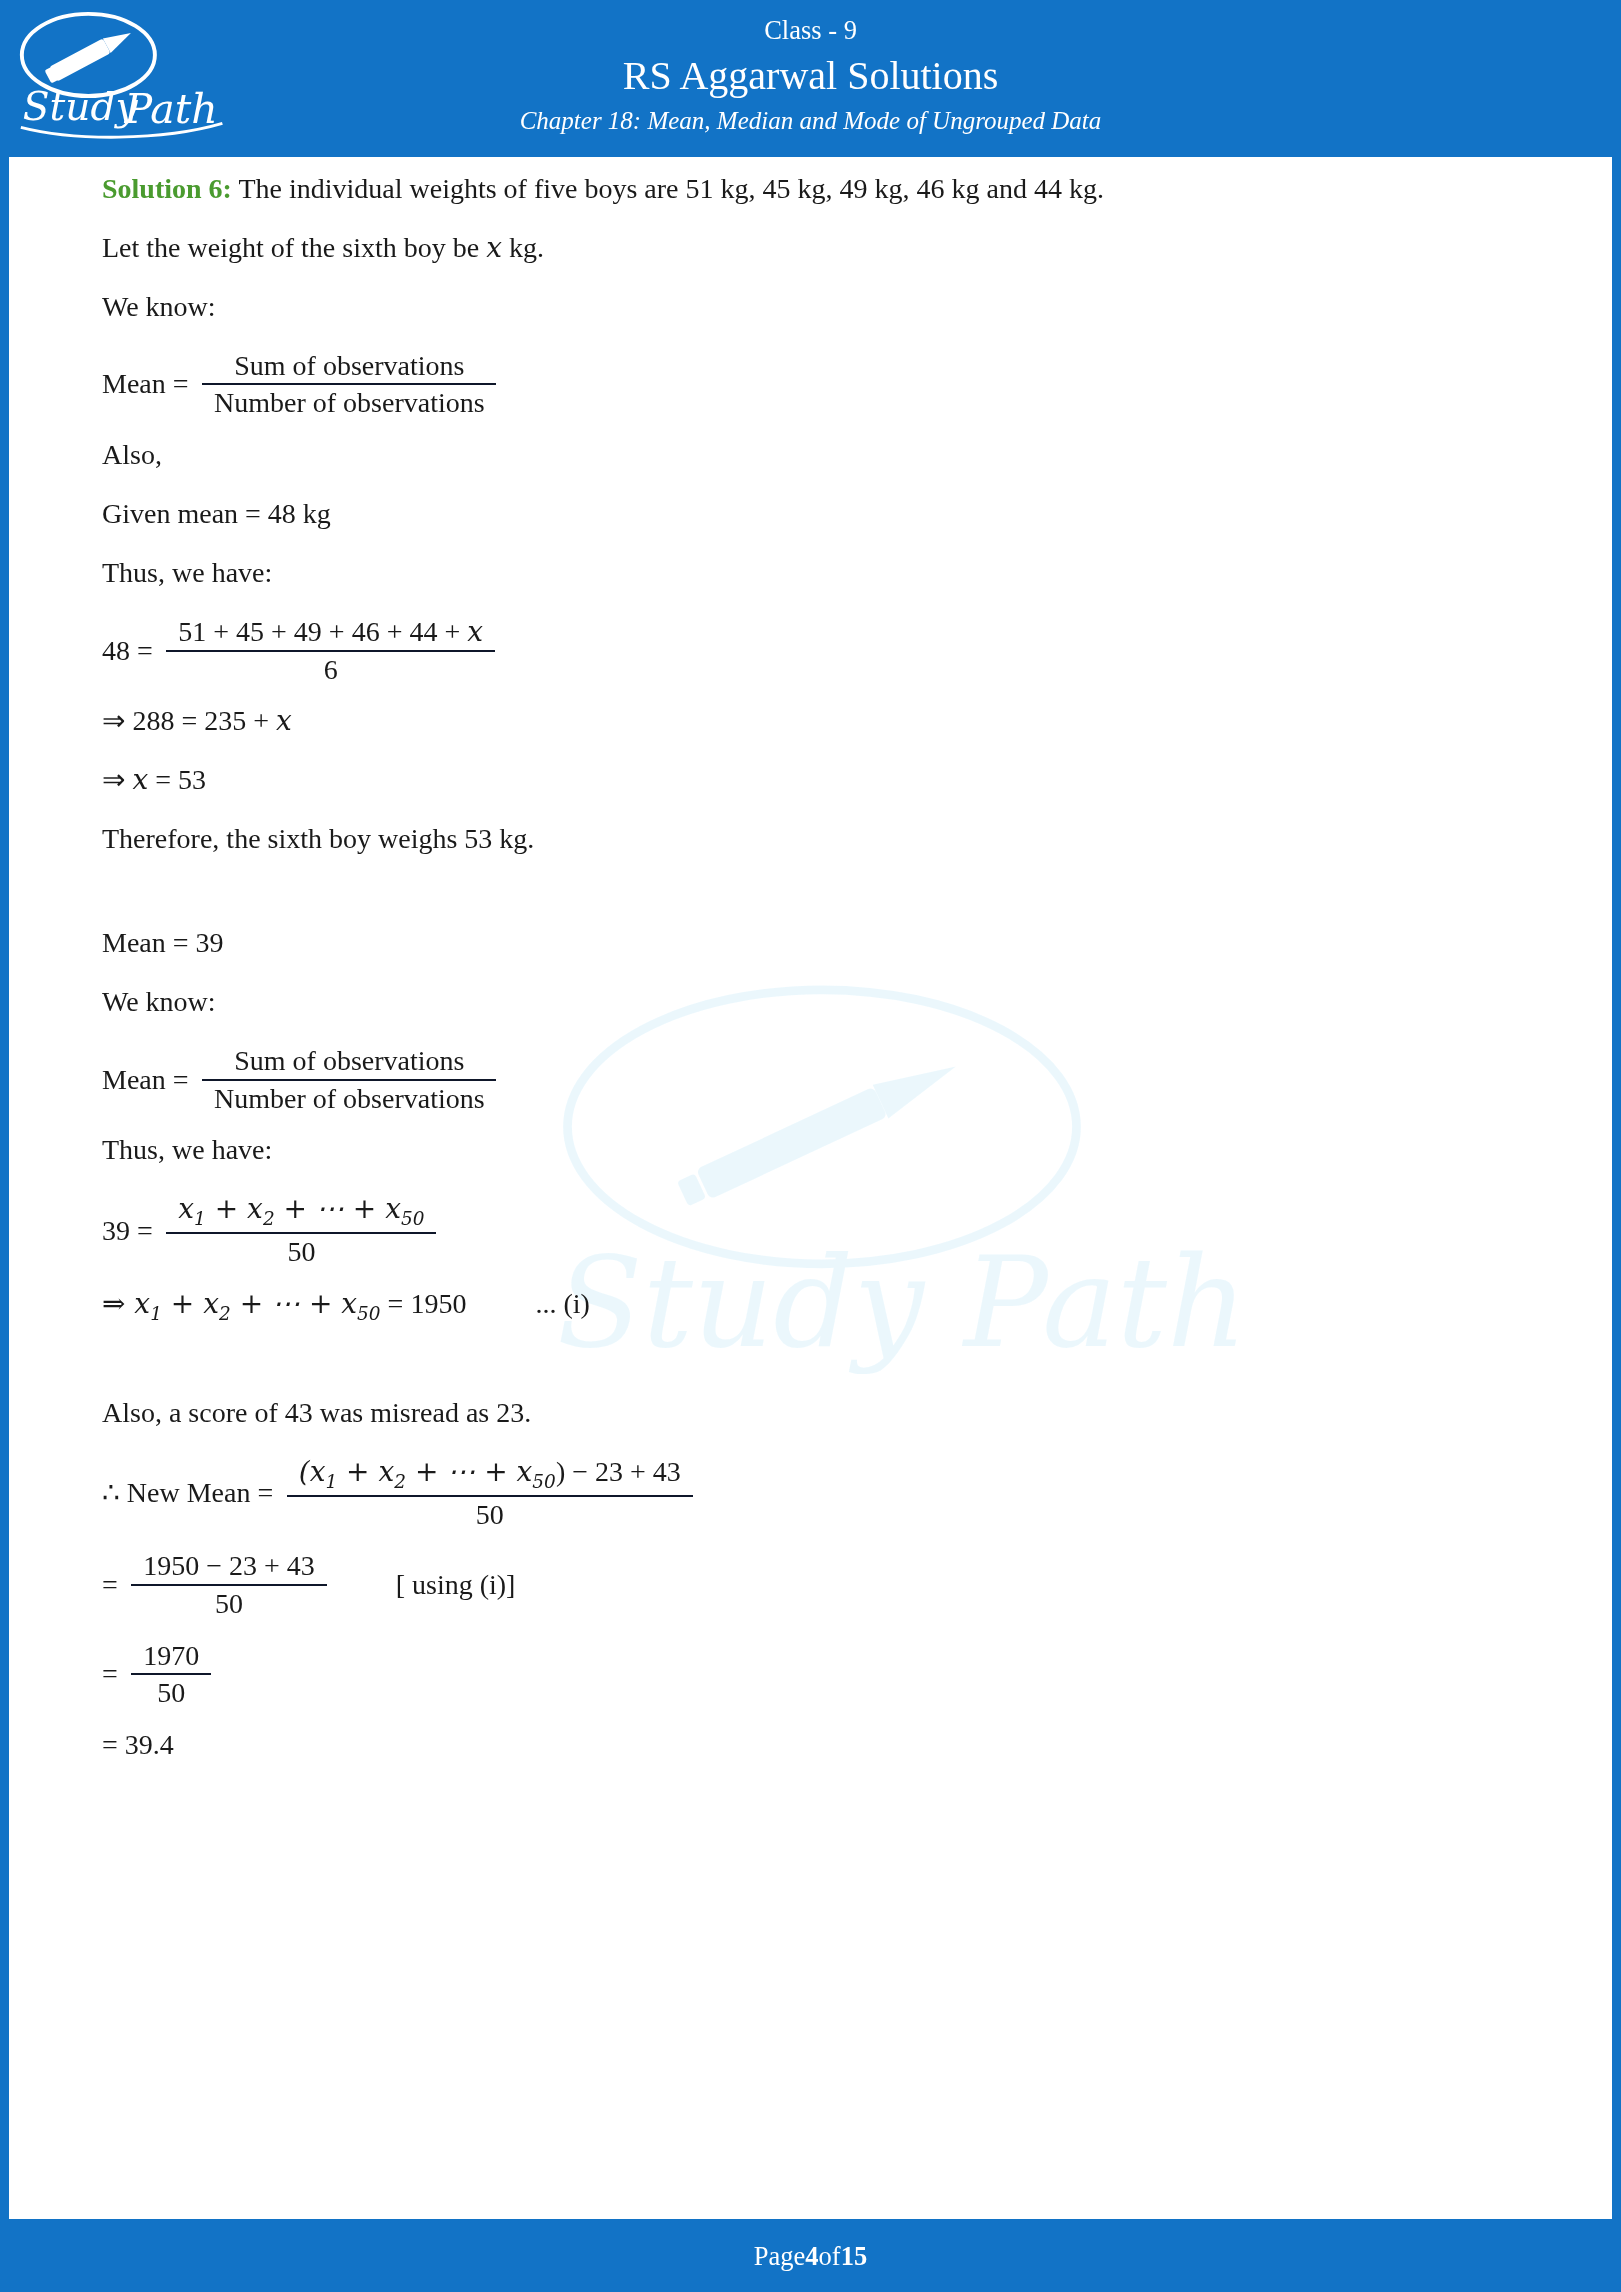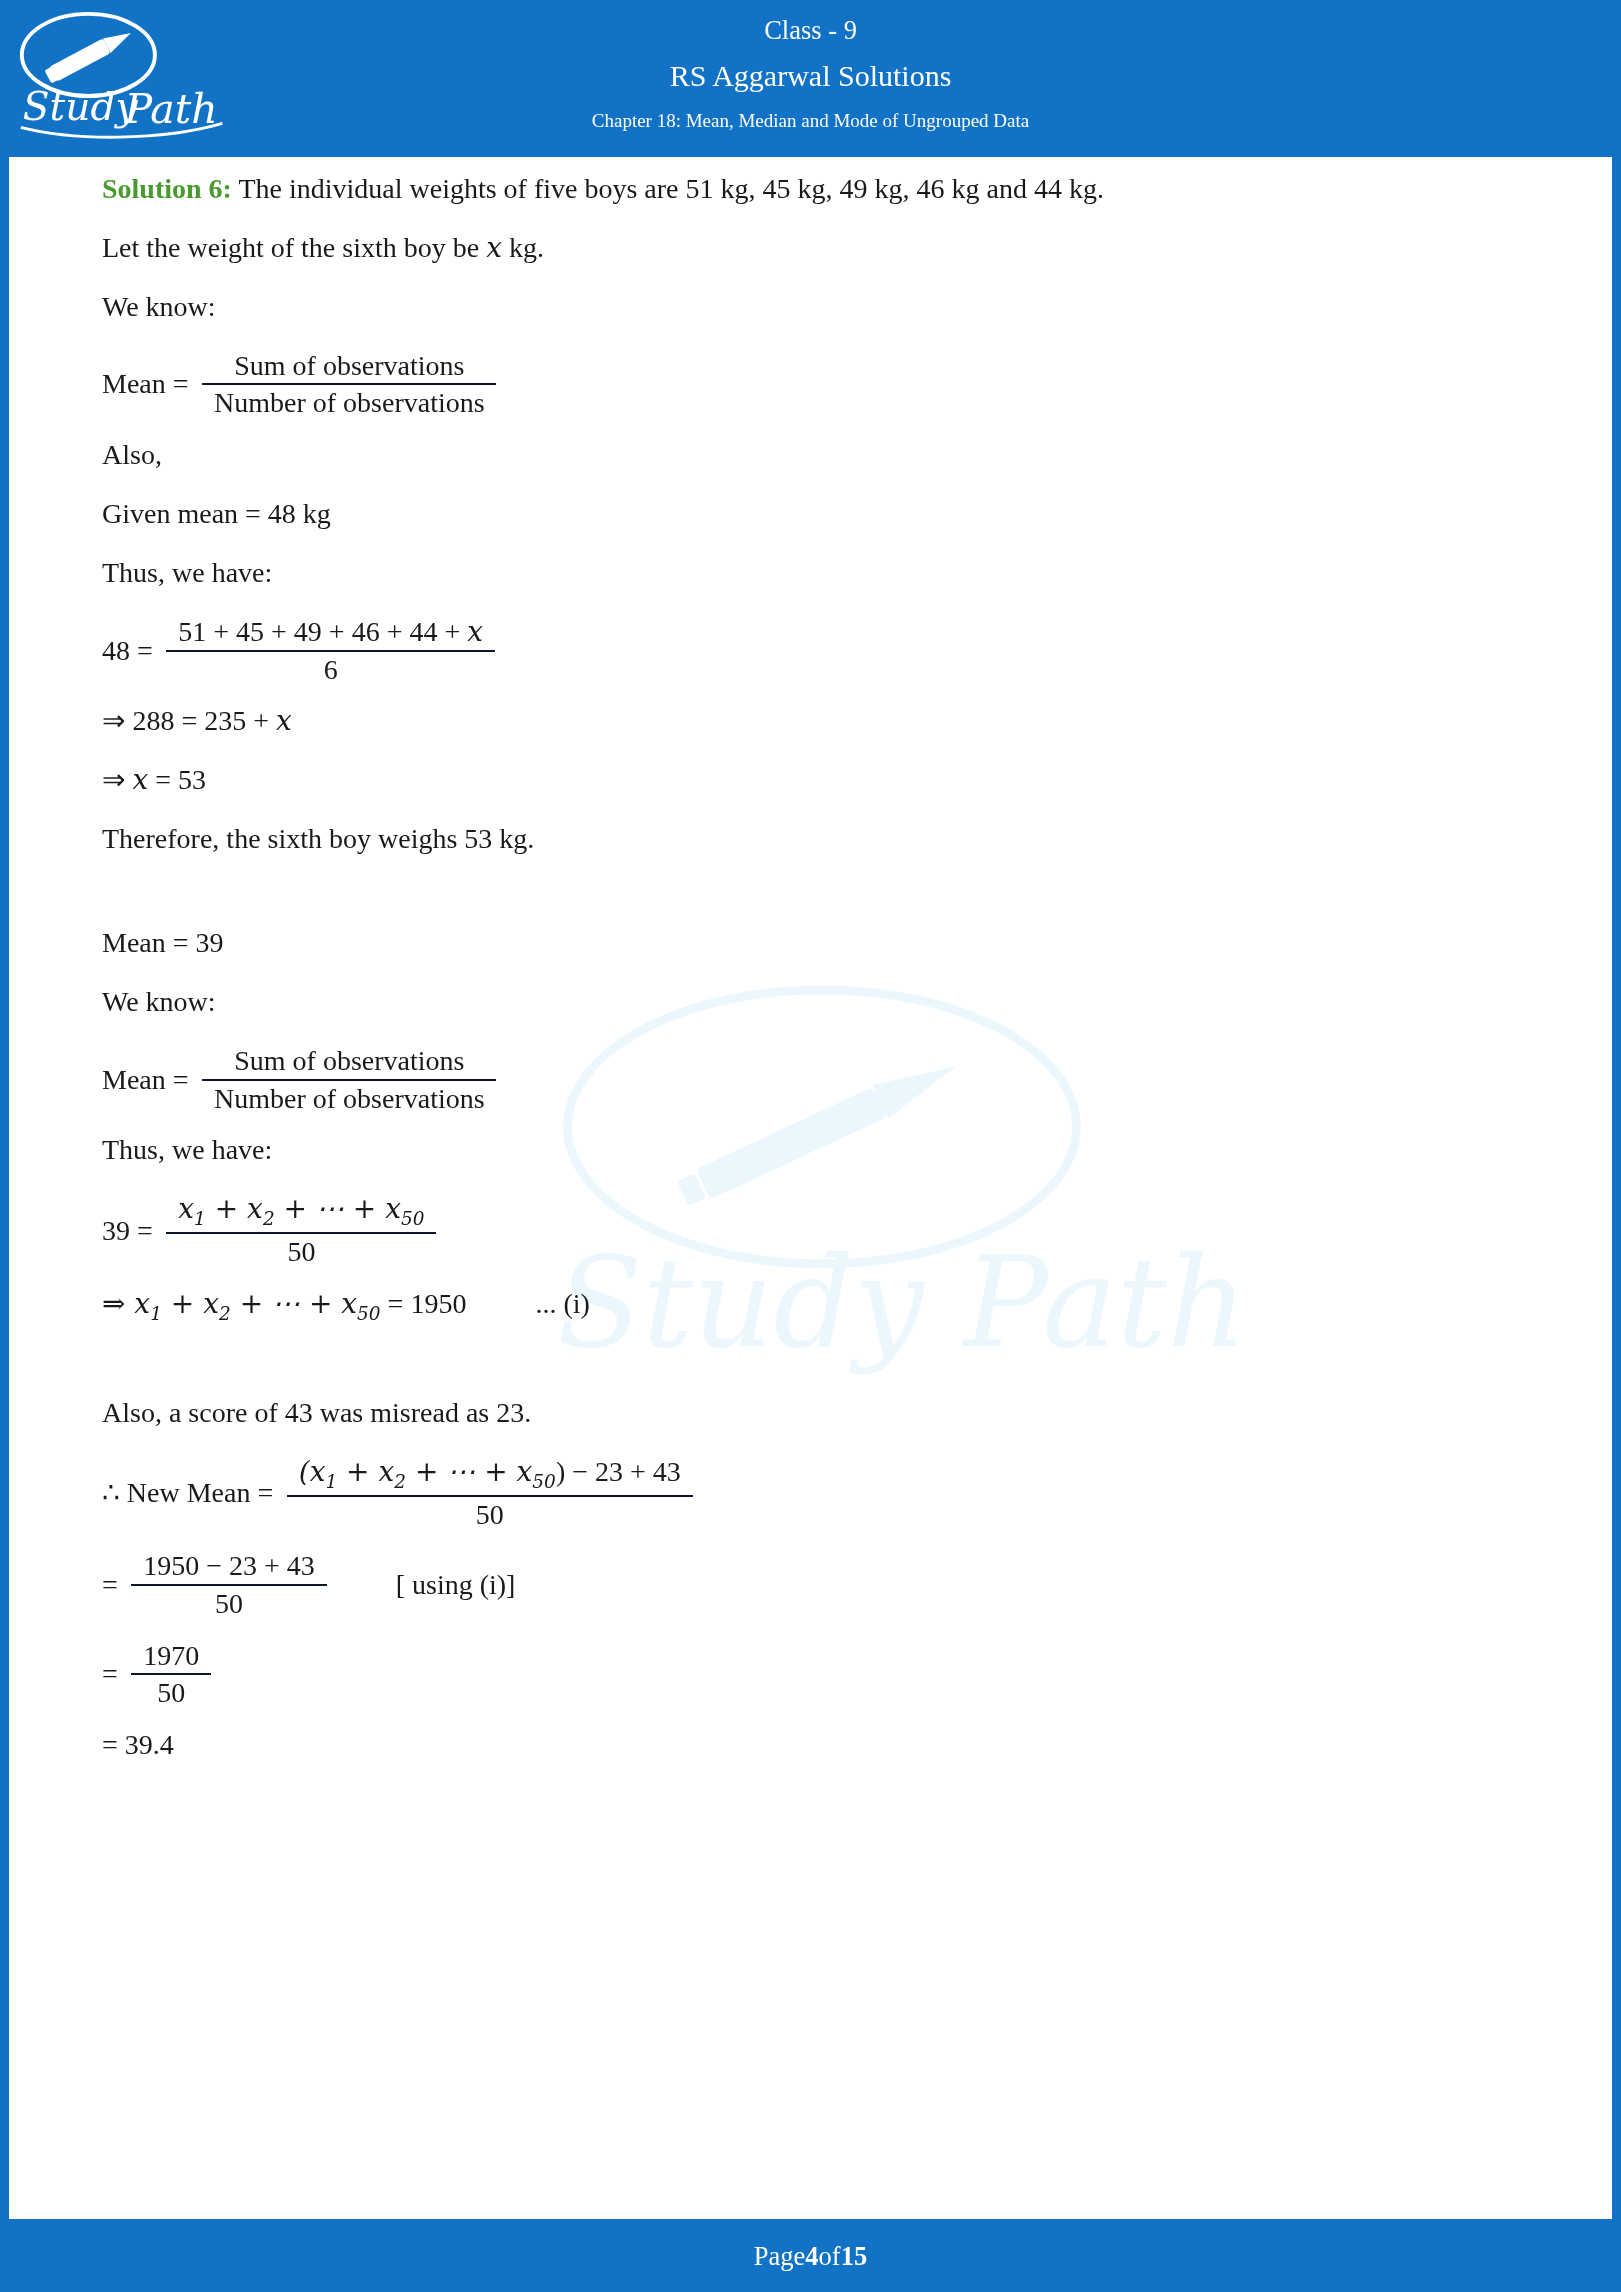--- a/index.html
+++ b/index.html
@@ -41,22 +41,22 @@
   }
   .logo svg { display:block; }
   .header-lines {
     position: absolute;
     left: 0; right: 0;
     top: 7.8px;
     text-align: center;
     font-family: "Liberation Serif", serif;
   }
   .hl1 { font-size: 26.5px; line-height: 44px; }
-  .hl2 { font-size: 30px; line-height: 47px; }
-  .hl3 { font-size: 19px; line-height: 43px; }
+  .hl2 { font-size: 40px; line-height: 47px; }
+  .hl3 { font-size: 25px; line-height: 43px; font-style: italic; }
 
   
   .watermark {
     position: absolute;
     left: 470px;
     top: 980px;
     width: 686px;
     height: 470px;
     opacity: 0.5;
     pointer-events: none;

